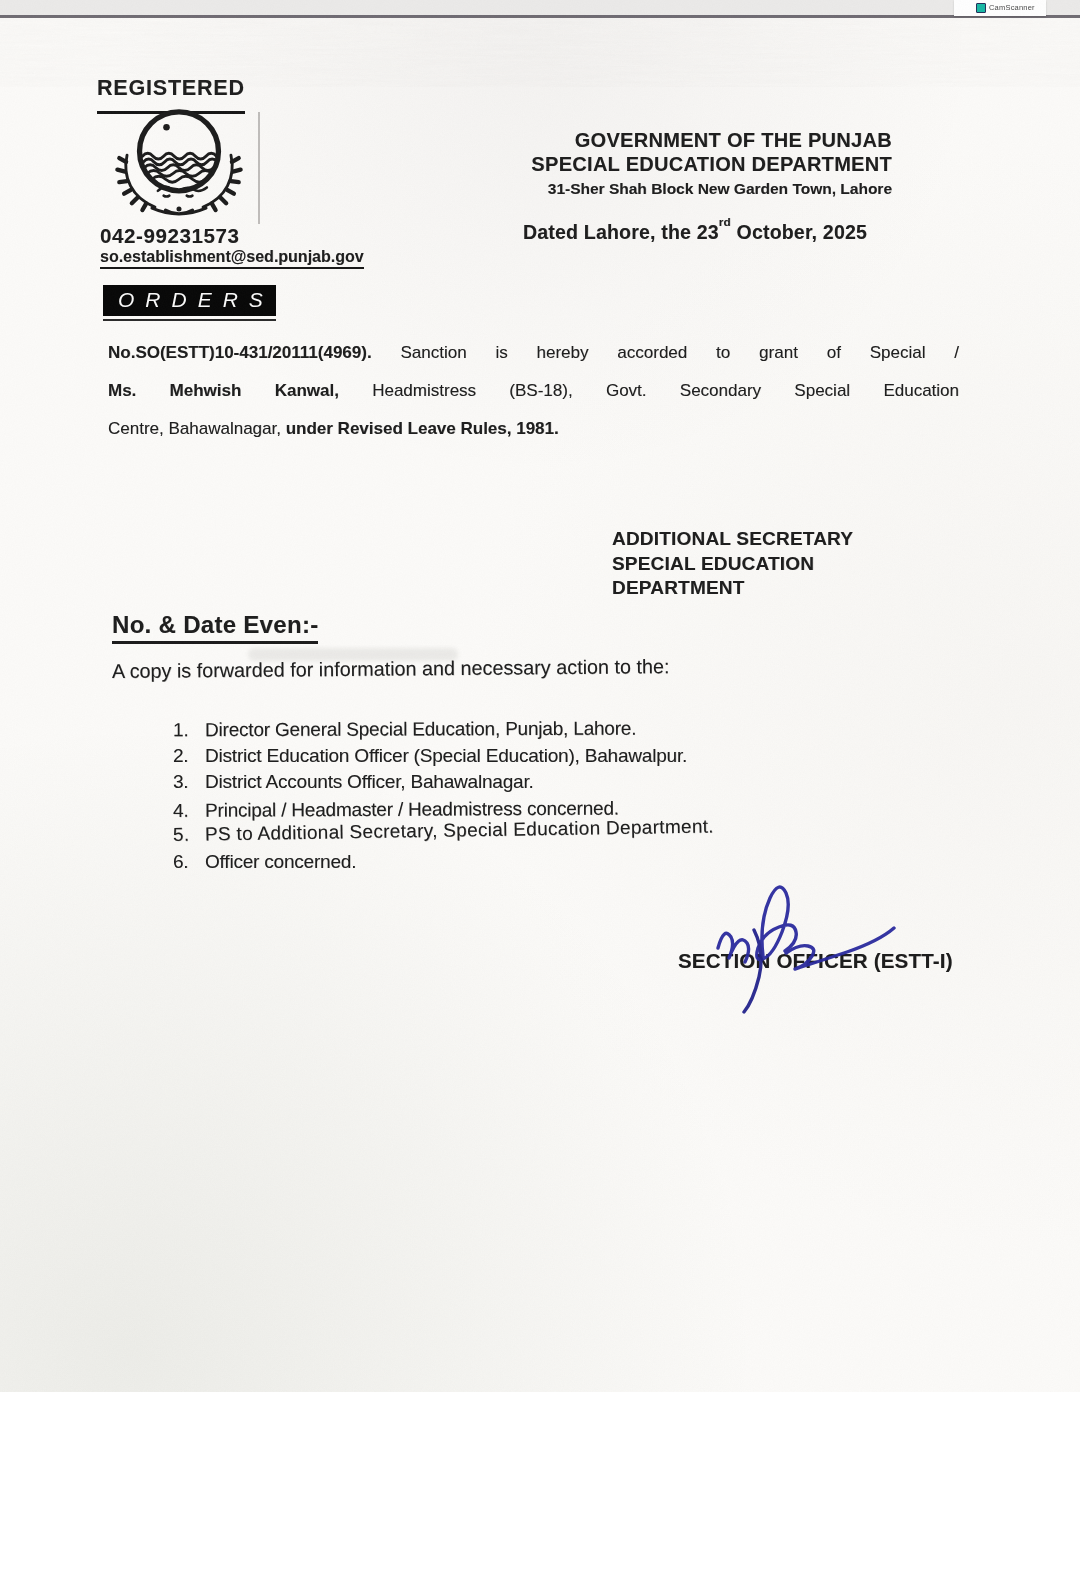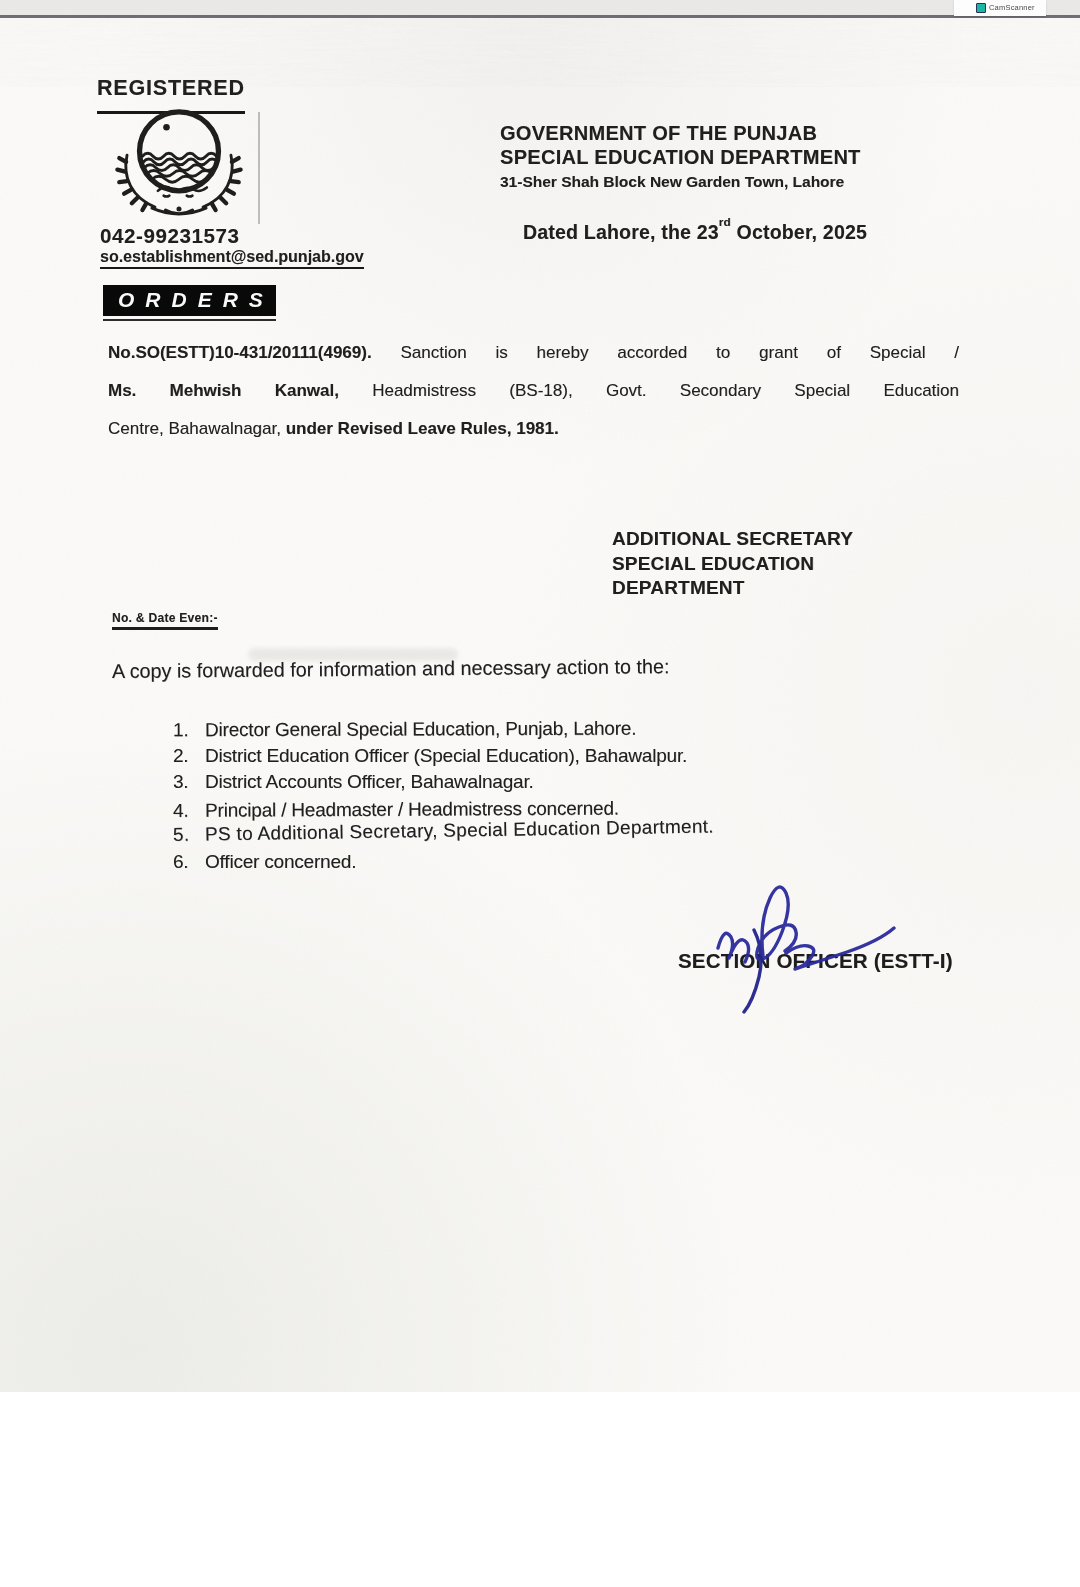--- a/index.html
+++ b/index.html
@@ -30,42 +30,42 @@
   .smudge{left:248px;top:648px;width:210px;height:13px;background:#8a8a85;opacity:0.14;filter:blur(2px);border-radius:6px;}
 
   
   .registered{left:97px;top:76px;font-size:21.5px;font-weight:700;letter-spacing:0.8px;
     border-bottom:3px solid #161616;padding-bottom:10px;}
   .crest{left:102px;top:102px;width:154px;height:116px;}
   .phone{left:100px;top:224px;font-size:20.5px;font-weight:700;letter-spacing:0.6px;}
   .email{left:100px;top:248px;font-size:16px;font-weight:700;border-bottom:2.5px solid #161616;padding-bottom:1px;}
 
   
-  .dept{left:500px;top:121px;width:392px;text-align:left;line-height:24px;}
+  .dept{left:500px;top:128px;width:392px;text-align:right;line-height:24px;}
   .dept1,.dept2{font-size:20px;font-weight:700;letter-spacing:0.3px;}
   .addr{font-size:15.5px;font-weight:700;margin-top:1px;}
   .dateline{left:523px;top:220px;font-size:19.5px;font-weight:700;letter-spacing:0.2px;}
   .dateline sup{font-size:0.6em;position:relative;top:-0.45em;}
 
   
   .orders-wrap{left:103px;top:285px;display:inline-block;border-bottom:2px solid #2a2a2a;padding-bottom:3px;}
-  .orders-box{display:inline-block;background:#070707;color:#fbfbfb;font-style:italic;font-weight:700;
+  .orders-box{display:inline-block;background:#070707;color:#fbfbfb;font-style:italic;font-weight:400;
     font-size:21px;letter-spacing:11px;padding:3px 2px 4px 15px;}
 
   
   .order-para{left:108px;top:334px;width:851px;font-size:17px;line-height:38px;}
   .jline{text-align:justify;text-align-last:justify;}
   .jline.last{text-align-last:left;}
   .b{font-weight:700;}
 
   
   .addsec{left:612px;top:527px;width:300px;text-align:left;font-weight:700;font-size:19px;line-height:24.5px;letter-spacing:0.2px;}
 
   
-  .nodate{left:112px;top:611px;font-size:12px;font-weight:700;letter-spacing:0.3px;
+  .nodate{left:112px;top:611px;font-size:24px;font-weight:700;letter-spacing:0.3px;
     border-bottom:3px solid #1b1b1b;padding-bottom:2px;}
   .copyline{left:112px;top:660px;font-size:19.8px;transform:rotate(-0.5deg);transform-origin:left center;}
   .recips{left:173px;top:716px;margin:0;padding:0;list-style:none;font-size:19px;line-height:26.5px;letter-spacing:-0.2px;width:720px;}
   .recips li{display:flex;}
   .recips .num{width:32px;flex:0 0 32px;}
   .recips li:nth-child(1){transform:rotate(-0.2deg);}
   .recips li:nth-child(4){transform:rotate(-0.3deg);}
   .recips li:nth-child(5){transform:rotate(-0.9deg);transform-origin:left center;letter-spacing:0.3px;}
 
   

